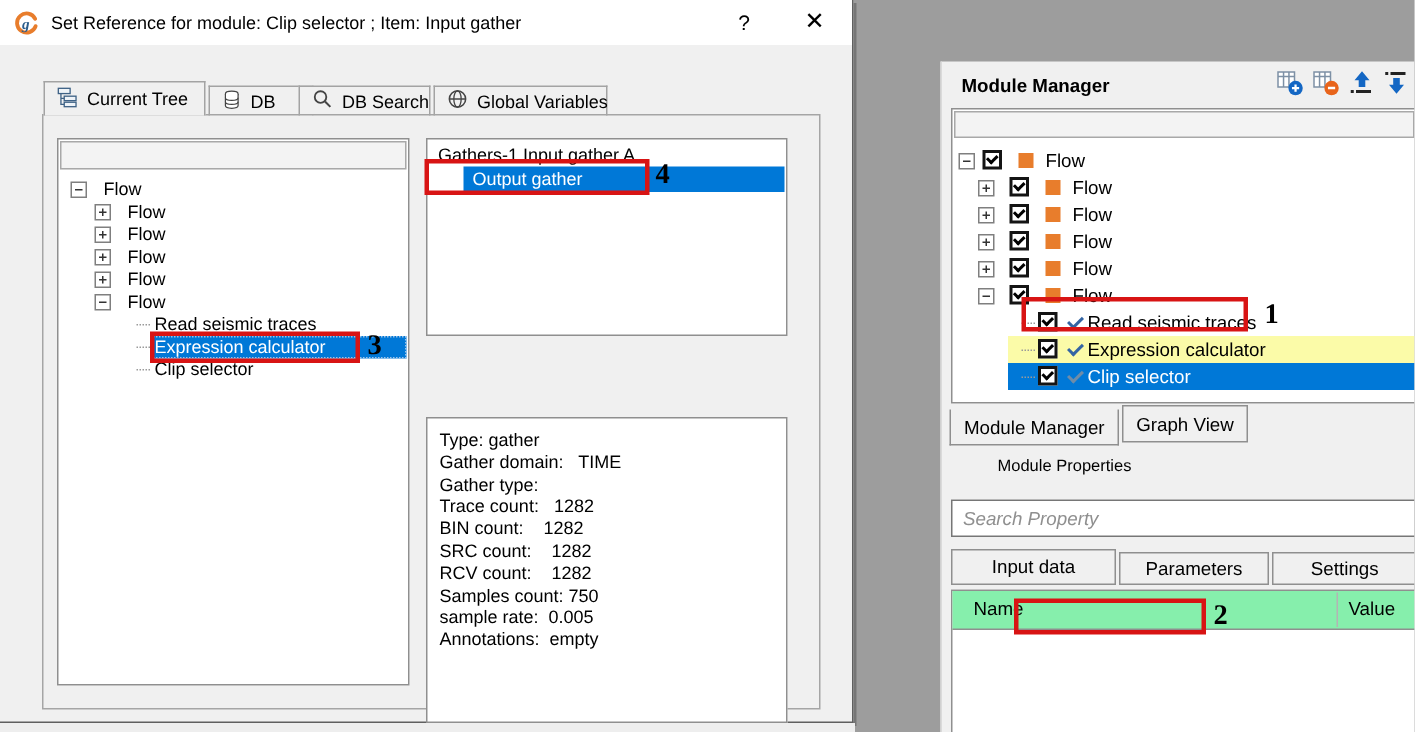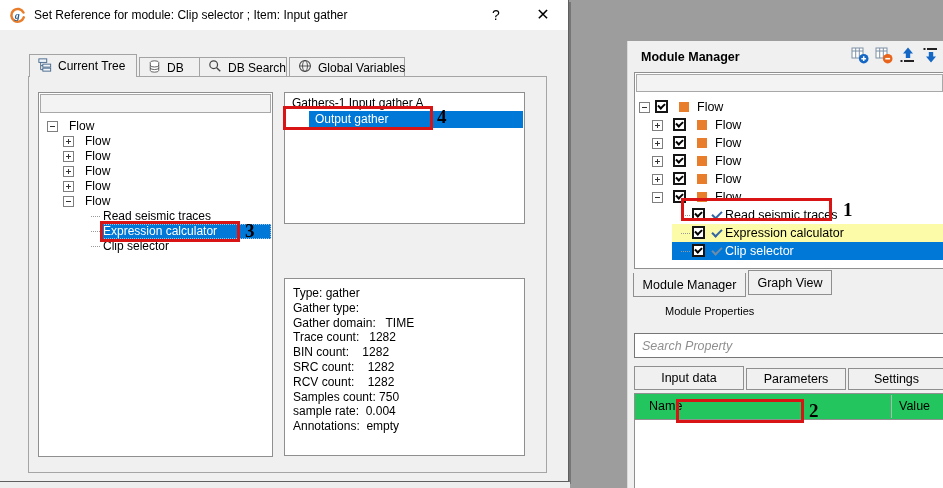--- a/index.html
+++ b/index.html
@@ -46,21 +46,21 @@
             box-sizing:border-box;cursor:pointer;z-index:2;}
   .expander::before{content:"";position:absolute;left:2px;top:4px;width:5px;height:1px;background:#333;}
   .expander.plus::after{content:"";position:absolute;left:4px;top:2px;width:1px;height:5px;background:#333;}
 
   .list-panel{position:absolute;left:284px;top:92px;width:241px;height:132px;background:#fff;
               border:1px solid #8f8f8f;box-sizing:border-box;}
   .litem{position:absolute;left:1px;right:1px;height:16px;font-size:12px;line-height:16px;
          padding-left:6px;white-space:nowrap;cursor:default;}
   .litem.sel{background:var(--sel);color:#fff;height:17px;}
 
-  .info-panel{position:absolute;left:284px;top:278px;width:241px;height:178px;background:#fff;
+  .info-panel{position:absolute;left:284px;top:278px;width:241px;height:204px;background:#fff;
               border:1px solid #8f8f8f;box-sizing:border-box;padding:7px 0 0 8px;}
   .iline{font-size:12px;line-height:14.8px;white-space:pre;}
 
   
   .right-panel{position:absolute;left:627px;top:0;width:316px;height:488px;background:#f0f0f0;
                border-left:1px solid #dadada;box-sizing:border-box;overflow:hidden;margin-top:41px;}
   .rp-title{position:absolute;left:13px;top:9px;font-size:12.5px;font-weight:bold;}
   .ticon{position:absolute;top:5px;width:18px;height:18px;cursor:pointer;}
   .ticon-add{left:223px;}.ticon-remove{left:247px;}.ticon-up{left:271px;}.ticon-down{left:294px;}
 
@@ -96,21 +96,21 @@
   .searchbox::placeholder{font-style:italic;color:#8f8f8f;opacity:1;}
 
   .ptab{position:absolute;background:#f0f0f0;border:1px solid #8f8f8f;box-sizing:border-box;
         font-size:12.5px;display:flex;align-items:center;justify-content:center;cursor:pointer;}
   .ptab-input{left:6px;top:325px;width:110px;height:24px;z-index:2;}
   .ptab-params{left:118px;top:327px;width:100px;height:22px;}
   .ptab-settings{left:220px;top:327px;width:97px;height:22px;}
 
   .ptable{position:absolute;left:6px;top:352px;width:311px;height:136px;background:#fff;
           border:1px solid #8f8f8f;box-sizing:border-box;}
-  .pt-head{position:absolute;left:0;top:0;right:0;height:25px;background:#22c55e;
+  .pt-head{position:absolute;left:0;top:0;right:0;height:25px;background:#86efac;
            border-bottom:1px solid #8f8f8f;}
   .pt-name{position:absolute;left:14px;top:5px;font-size:12.5px;}
   .pt-value{position:absolute;left:264px;top:5px;font-size:12.5px;}
   .pt-sep{position:absolute;left:256px;top:1px;height:23px;width:1px;background:#b4b4b4;}
   .pt-rows{position:absolute;left:0;top:25px;right:0;bottom:0;}
   .ptrow{position:absolute;left:0;right:0;}
   .pthl{position:absolute;left:39px;right:0;top:0;bottom:0;background:var(--sel);}
   .ptlab{position:absolute;font-size:12.5px;white-space:nowrap;z-index:1;}
   .ptlab.sel{color:#fff;}
 
@@ -229,28 +229,28 @@
       </div>
   </div>
 
   <div class="list-panel">
       <div class="litem" style="top: 2px;">Gathers-1 Input gather A</div>
       <div class="litem sel" style="top: 18px; margin-left: 23px;">Output gather</div>
     </div>
 
   <div class="info-panel">
       <div class="iline">Type: gather</div>
+      <div class="iline">Gather domain:   TIME</div>
       <div class="iline">Gather type:</div>
-      <div class="iline">Gather domain:   TIME</div>
       <div class="iline">Trace count:   1282</div>
       <div class="iline">BIN count:    1282</div>
       <div class="iline">SRC count:    1282</div>
       <div class="iline">RCV count:    1282</div>
       <div class="iline">Samples count: 750</div>
-      <div class="iline">sample rate:  0.004</div>
+      <div class="iline">sample rate:  0.005</div>
       <div class="iline">Annotations:  empty</div>
     </div>
 </div>
 <div class="below-strip"></div>
 
 <div class="right-panel">
   <div class="rp-title">Module Manager</div>
 
   <span class="ticon ticon-add">
     <svg viewBox="0 0 18 18" width="18" height="18">

